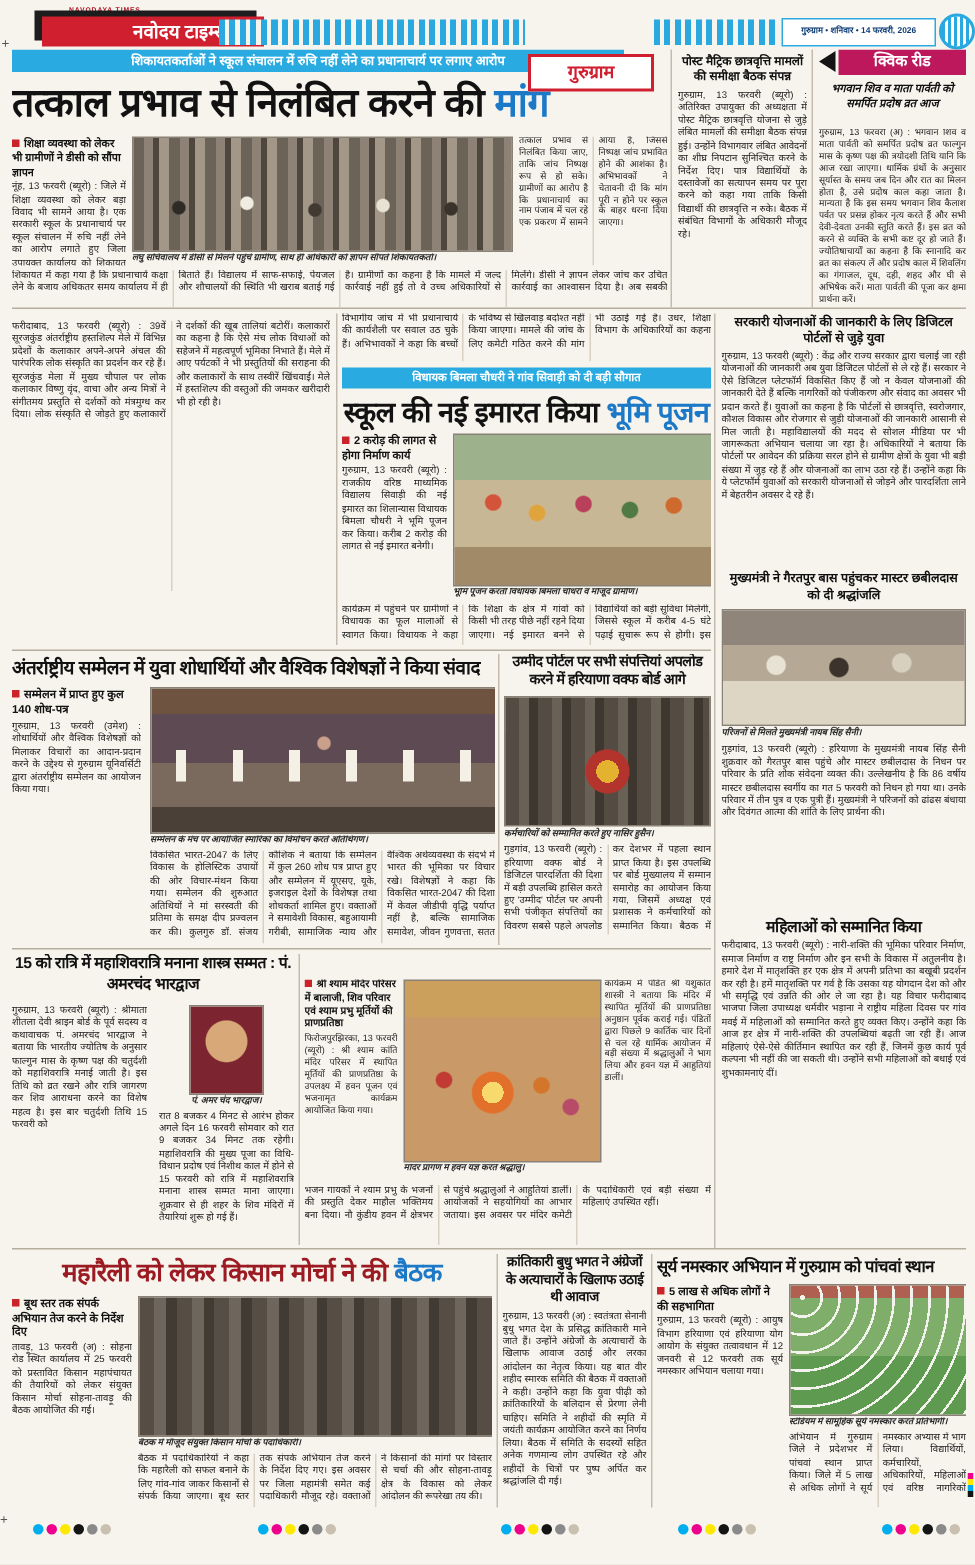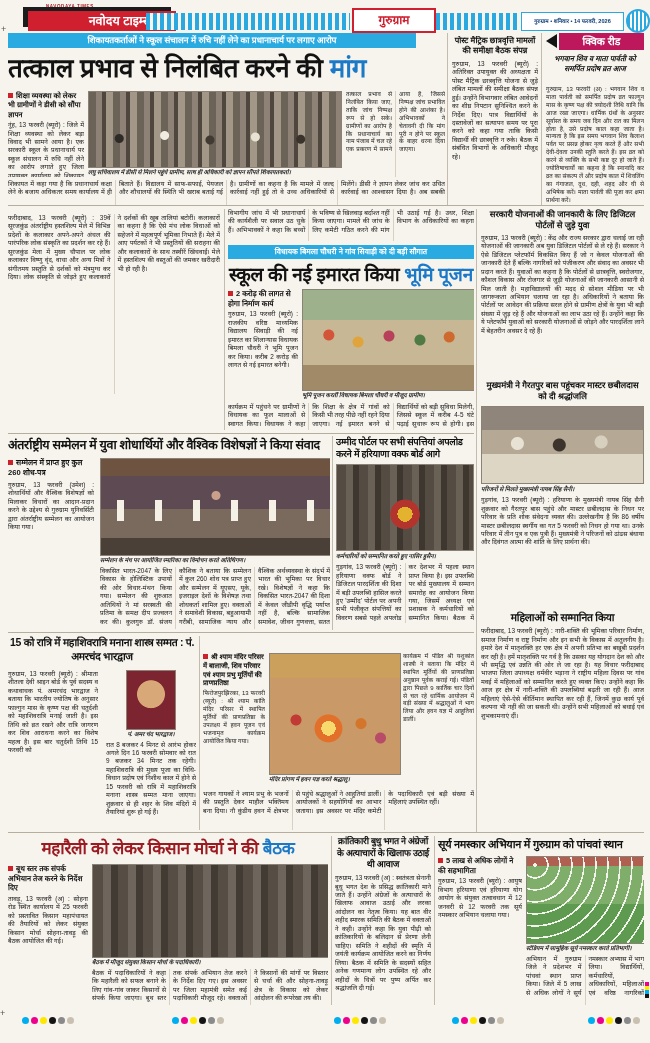--- a/index.html
+++ b/index.html
@@ -5,21 +5,21 @@
   html,body{margin:0;padding:0;background:#e8e4da;}
   .page{position:relative;width:650px;height:1043px;margin:0 auto;background:#f7f4ed;
         font-family:"Liberation Sans","DejaVu Sans",sans-serif;color:#1c1c1c;overflow:hidden;}
   .abs{position:absolute;overflow:hidden;}
   
   .microtext{font-size:4.5px;font-weight:700;color:#b01320;letter-spacing:.6px;}
   .brand{background:#d02030;box-shadow:-5px -4px 0 #1d1d1d;color:#fff;font-weight:800;
          font-size:12.5px;text-align:center;line-height:20px;padding-left:36px;}
   .bars{background:repeating-linear-gradient(90deg,#2aa9e0 0 4px,#f7f4ed 4px 7px);}
   .edition{background:#fff;border:2px solid #d02030;color:#d02030;font-weight:800;
-           font-size:12px;text-align:center;line-height:21px;z-index:3;}
+           font-size:12px;text-align:center;line-height:21px;z-index:3;margin-top:28px;}
   .edition:after{content:"";position:absolute;left:50%;margin-left:-5px;bottom:-11px;
            border:5px solid transparent;border-top:6px solid #d02030;}
   .datebox{background:#fff;border:1px solid #2aa9e0;color:#0d3d75;font-weight:700;
            font-size:5.6px;text-align:center;line-height:17px;}
   .pgicon{width:20px;height:20px;border:2px solid #2aa9e0;border-radius:50%;
           background:repeating-linear-gradient(90deg,#2aa9e0 0 2px,#fff 2px 4px);}
   .pgicon:after{content:"";position:absolute;right:-7px;top:10px;width:5px;height:2px;background:#2aa9e0;}
   .regmark{color:#555;font-size:9px;font-weight:400;}
   
   .kicker{background:#29abe2;color:#fff;font-weight:700;font-size:8.6px;text-align:center;}
@@ -163,31 +163,31 @@
     <div class="abs ph ph-women" style="left:74px;top:80px;width:172px;height:100px;"></div>
     <div class="abs cap" style="left:74px;top:183px;width:172px;">भूमि पूजन करतीं विधायक बिमला चौधरी व मौजूद ग्रामीण।</div>
     <div class="abs bd c3" style="left:0;top:194px;width:246px;height:27px;">कार्यक्रम में पहुंचने पर ग्रामीणों ने विधायक का फूल मालाओं से स्वागत किया। विधायक ने कहा कि शिक्षा के क्षेत्र में गांवों को किसी भी तरह पीछे नहीं रहने दिया जाएगा। नई इमारत बनने से विद्यार्थियों को बड़ी सुविधा मिलेगी, जिससे स्कूल में करीब 4-5 घंटे पढ़ाई सुचारू रूप से होगी। इस मौके पर सरपंच समेत कई गणमान्य लोग मौजूद रहे।</div>
   </div>
 
   <div class="abs hline" style="left:8px;top:433px;width:466px;"></div>
 
   <div class="abs" style="left:8px;top:436px;width:322px;height:194px;">
     <div class="hl" style="font-size:12.5px;">अंतर्राष्ट्रीय सम्मेलन में युवा शोधार्थियों और वैश्विक विशेषज्ञों ने किया संवाद</div>
     <div class="abs" style="left:0;top:22px;width:86px;height:172px;">
-      <div class="sh" style="font-size:7.6px;"><span class="bullet"></span><span>सम्मेलन में प्राप्त हुए कुल 260 शोध-पत्र</span></div>
+      <div class="sh" style="font-size:7.6px;"><span class="bullet"></span><span>सम्मेलन में प्राप्त हुए कुल 140 शोध-पत्र</span></div>
       <div class="bd" style="margin-top:3px;">गुरुग्राम, 13 फरवरी (उमेश) : शोधार्थियों और वैश्विक विशेषज्ञों को मिलाकर विचारों का आदान-प्रदान करने के उद्देश्य से गुरुग्राम यूनिवर्सिटी द्वारा अंतर्राष्ट्रीय सम्मेलन का आयोजन किया गया।</div>
     </div>
     <div class="abs ph ph-stage" style="left:92px;top:22px;width:230px;height:96px;"></div>
     <div class="abs cap" style="left:92px;top:121px;width:230px;">सम्मेलन के मंच पर आयोजित स्मारिका का विमोचन करते अतिथिगण।</div>
     <div class="abs bd c3" style="left:92px;top:131px;width:230px;height:62px;">विकसित भारत-2047 के लिए विकास के होलिस्टिक उपायों की ओर विचार-मंथन किया गया। सम्मेलन की शुरुआत अतिथियों ने मां सरस्वती की प्रतिमा के समक्ष दीप प्रज्वलन कर की। कुलगुरु डॉ. संजय कौशिक ने बताया कि सम्मेलन में कुल 260 शोध पत्र प्राप्त हुए और सम्मेलन में यूएसए, यूके, इजराइल देशों के विशेषज्ञ तथा शोधकर्ता शामिल हुए। वक्ताओं ने समावेशी विकास, बहुआयामी गरीबी, सामाजिक न्याय और वैश्विक अर्थव्यवस्था के संदर्भ में भारत की भूमिका पर विचार रखे। विशेषज्ञों ने कहा कि विकसित भारत-2047 की दिशा में केवल जीडीपी वृद्धि पर्याप्त नहीं है, बल्कि सामाजिक समावेश, जीवन गुणवत्ता, सतत विकास और मानव आधारित प्रगति भी जरूरी है। कर्टिन यूनिवर्सिटी तथा जॉर्ज वाशिंगटन यूनिवर्सिटी के प्रो. जेम्स फोस्टर ने विचार व्यक्त किए।</div>
   </div>
   <div class="abs vline" style="left:332px;top:436px;height:194px;"></div>
 
   <div class="abs" style="left:336px;top:436px;width:138px;height:194px;">
-    <div class="hl" style="font-size:9.5px;text-align:left;line-height:1.3;">उम्मीद पोर्टल पर सभी संपत्तियां अपलोड करने में हरियाणा वक्फ बोर्ड आगे</div>
+    <div class="hl" style="font-size:9.5px;text-align:center;line-height:1.3;">उम्मीद पोर्टल पर सभी संपत्तियां अपलोड करने में हरियाणा वक्फ बोर्ड आगे</div>
     <div class="ph ph-bouquet" style="margin-top:3px;width:136px;height:85px;"></div>
     <div class="cap" style="margin-top:2px;">कर्मचारियों को सम्मानित करते हुए नासिर हुसैन।</div>
     <div class="bd c2" style="margin-top:3px;height:60px;">गुड़गांव, 13 फरवरी (ब्यूरो) : हरियाणा वक्फ बोर्ड ने डिजिटल पारदर्शिता की दिशा में बड़ी उपलब्धि हासिल करते हुए 'उम्मीद' पोर्टल पर अपनी सभी पंजीकृत संपत्तियों का विवरण सबसे पहले अपलोड कर देशभर में पहला स्थान प्राप्त किया है। इस उपलब्धि पर बोर्ड मुख्यालय में सम्मान समारोह का आयोजन किया गया, जिसमें अध्यक्ष एवं प्रशासक ने कर्मचारियों को सम्मानित किया। बैठक में बोर्ड के अधिकारियों और कर्मचारियों ने भाग लिया।</div>
   </div>
 
   <div class="abs hline" style="left:8px;top:632px;width:466px;"></div>
 
   <div class="abs" style="left:8px;top:636px;width:188px;height:194px;">
     <div class="hl" style="font-size:10.5px;text-align:center;line-height:1.3;">15 को रात्रि में महाशिवरात्रि मनाना शास्त्र सम्मत : पं. अमरचंद भारद्वाज</div>
     <div class="abs bd" style="left:0;top:34px;width:90px;height:160px;">गुरुग्राम, 13 फरवरी (ब्यूरो) : श्रीमाता शीतला देवी श्राइन बोर्ड के पूर्व सदस्य व कथावाचक पं. अमरचंद भारद्वाज ने बताया कि भारतीय ज्योतिष के अनुसार फाल्गुन मास के कृष्ण पक्ष की चतुर्दशी को महाशिवरात्रि मनाई जाती है। इस तिथि को व्रत रखने और रात्रि जागरण कर शिव आराधना करने का विशेष महत्व है। इस बार चतुर्दशी तिथि 15 फरवरी को</div>

